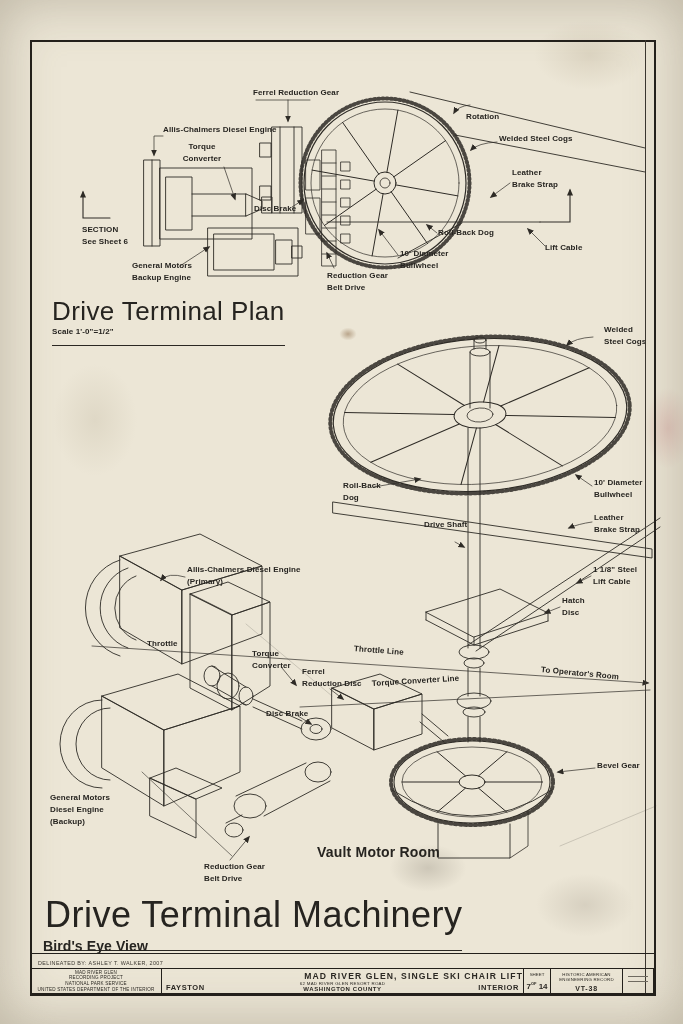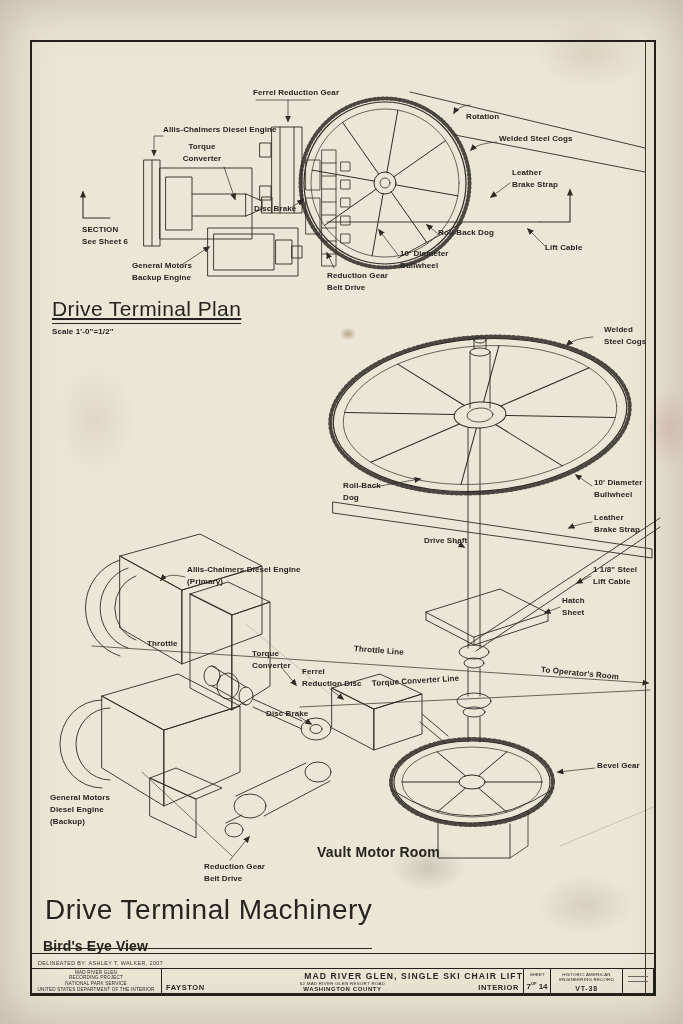--- a/index.html
+++ b/index.html
@@ -18,26 +18,26 @@
     box-shadow:inset 0 0 55px rgba(110,100,80,.38);
   }
   svg.art{position:absolute;left:0;top:0;}
   .art *{vector-effect:non-scaling-stroke;}
   .lbl{
     position:absolute;font-size:8px;line-height:1.5;font-weight:700;
     white-space:pre-line;letter-spacing:.1px;color:#262420;
   }
   .ctr{text-align:center;}
   .view-title{
-    font-size:21px;font-weight:400;letter-spacing:.4px;line-height:1.1;
-    border-bottom:1.4px solid #2b2823;padding-bottom:3px;display:inline-block;text-decoration:underline;
+    font-size:26px;font-weight:400;letter-spacing:.4px;line-height:1.1;
+    border-bottom:1.4px solid #2b2823;padding-bottom:19px;display:inline-block;
   }
   .main-title{
-    font-size:28px;font-weight:400;letter-spacing:.5px;line-height:1.1;
-    border-bottom:1.3px solid #2b2823;padding-bottom:22px;display:inline-block;
+    font-size:36px;font-weight:400;letter-spacing:.5px;line-height:1.1;
+    border-bottom:1.3px solid #2b2823;padding-bottom:15px;display:inline-block;
   }
   .room-title{font-size:14px;font-weight:700;letter-spacing:.2px;}
   .rot-p5{transform:rotate(4.5deg);transform-origin:left center;}
   .rot-m4{transform:rotate(-3.5deg);transform-origin:left center;}
   .rot-p6{transform:rotate(5.5deg);transform-origin:left center;}
   
   .border-main{position:absolute;left:30px;top:40px;width:622px;height:952px;border:2.2px solid #23201b;}
   .border-right2{position:absolute;left:645px;top:40px;width:0;height:954px;border-left:1.1px solid #3a362f;}
   
   .tb-topline{position:absolute;left:30px;top:953px;width:624px;border-top:1px solid #23201b;}
@@ -318,24 +318,24 @@
 
   <div class="lbl" style="left:604px;top:324px">Welded
 Steel Cogs</div>
   <div class="lbl" style="left:594px;top:477px">10' Diameter
 Bullwheel</div>
   <div class="lbl" style="left:594px;top:512px">Leather
 Brake Strap</div>
   <div class="lbl" style="left:593px;top:564px">1 1/8" Steel
 Lift Cable</div>
   <div class="lbl" style="left:562px;top:595px">Hatch
-Sheet</div>
+Disc</div>
   <div class="lbl" style="left:343px;top:480px">Roll-Back
 Dog</div>
-  <div class="lbl" style="left:424px;top:535px">Drive Shaft</div>
+  <div class="lbl" style="left:424px;top:519px">Drive Shaft</div>
   <div class="lbl" style="left:187px;top:564px">Allis-Chalmers Diesel Engine
 (Primary)</div>
   <div class="lbl" style="left:147px;top:638px">Throttle</div>
   <div class="lbl" style="left:252px;top:648px">Torque
 Converter</div>
   <div class="lbl" style="left:302px;top:666px">Ferrel
 Reduction Disc</div>
   <div class="lbl rot-p5" style="left:354px;top:643px">Throttle Line</div>
   <div class="lbl rot-m4" style="left:372px;top:678px">Torque Converter Line</div>
   <div class="lbl rot-p6" style="left:541px;top:664px">To Operator's Room</div>

